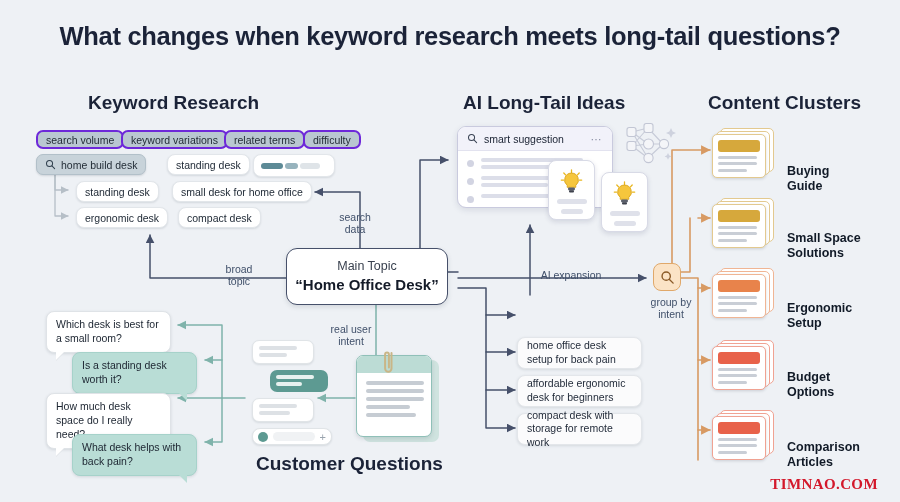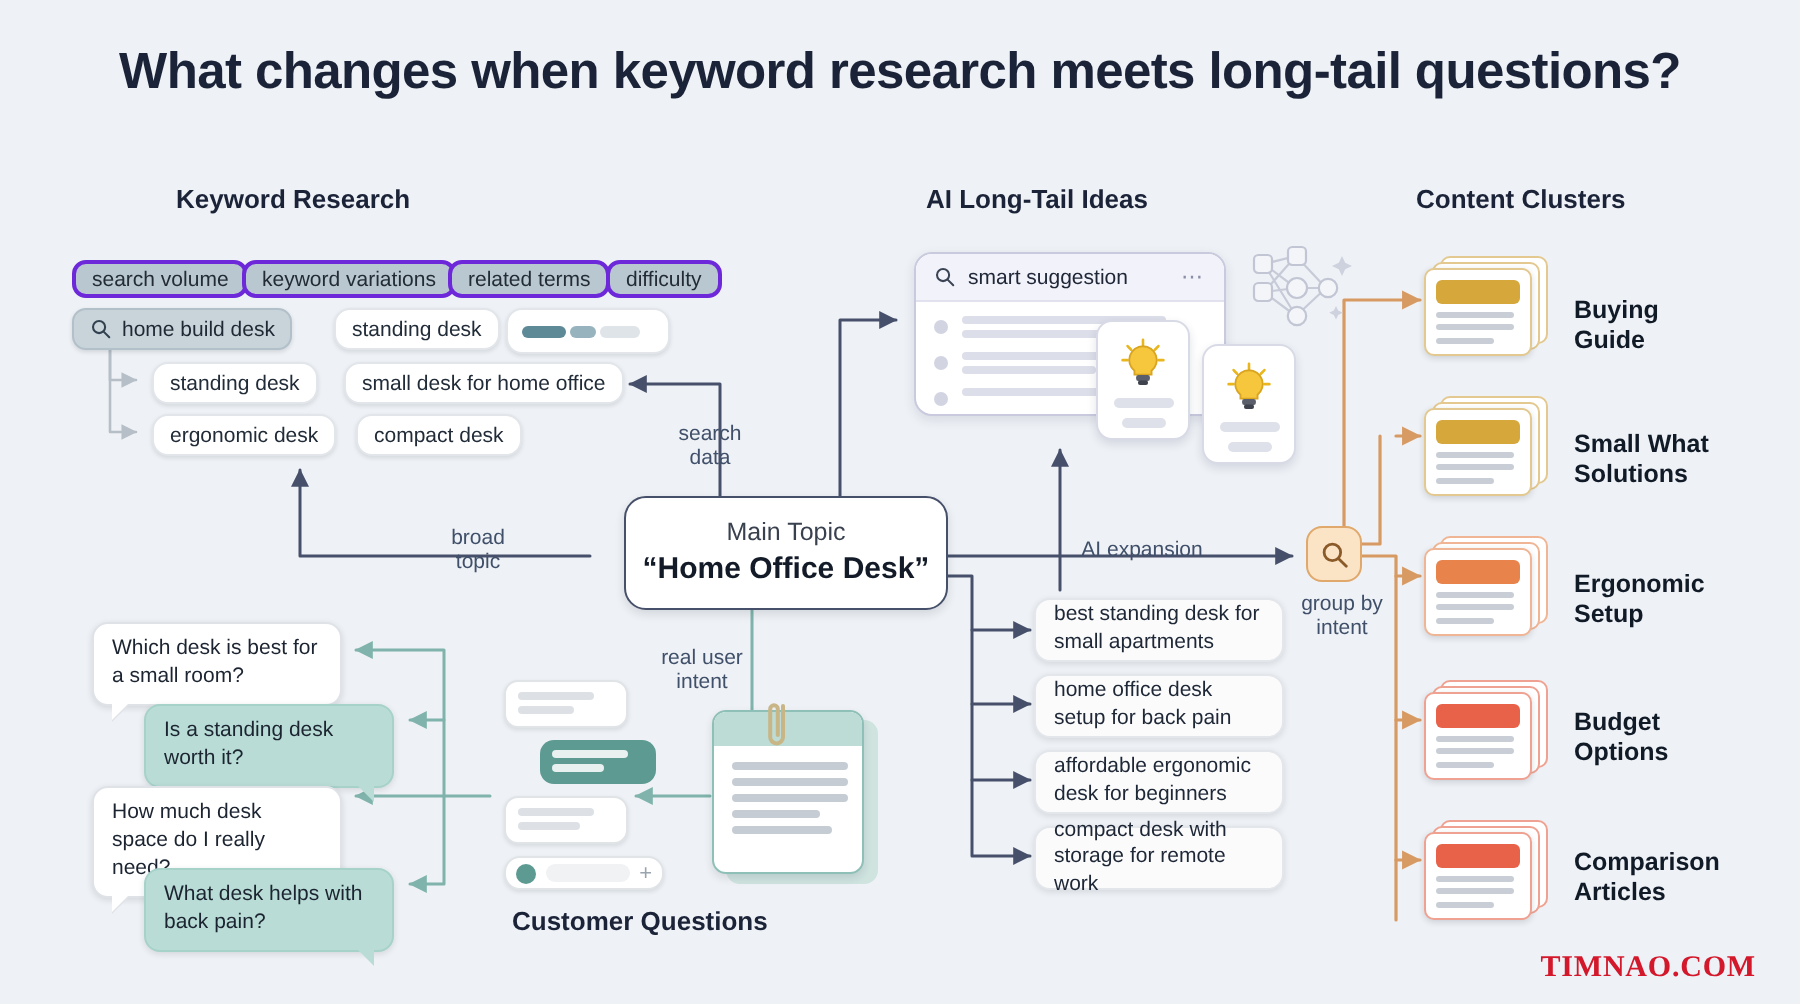--- a/index.html
+++ b/index.html
@@ -14,21 +14,21 @@
 
   
   #wires{position:absolute;left:0;top:0;width:900px;height:502px;pointer-events:none;}
 
   
   .title{
     position:absolute;left:0;top:22px;width:900px;text-align:center;
     font-size:25.5px;font-weight:bold;letter-spacing:-.3px;color:#1b2338;
   }
   .section-h{
-    position:absolute;font-size:13px;font-weight:bold;color:#1b2338;
+    position:absolute;font-size:19px;font-weight:bold;color:#1b2338;
     white-space:nowrap;
   }
   .wire-label{
     position:absolute;font-size:10.5px;color:#40506a;line-height:1.18;
     text-align:center;white-space:pre-line;
   }
   .watermark{
     position:absolute;right:22px;bottom:9px;
     font-family:"Liberation Serif", serif;font-weight:bold;
     font-size:15px;color:#d3182b;letter-spacing:.4px;
@@ -123,21 +123,21 @@
 
   
   .cluster{position:absolute;}
   .cl-card{position:absolute;box-sizing:border-box;border-radius:5px;background:#fff;}
   .cl-top{position:absolute;box-sizing:border-box;background:#fff;border-radius:5px;
     box-shadow:0 1px 3px rgba(40,55,70,.18);padding:5px;}
   .cl-head{height:12px;border-radius:3px;}
   .cl-line{height:3px;border-radius:2px;background:#c9ced6;margin-top:3.5px;}
   .cluster-label{
     position:absolute;font-size:12.5px;font-weight:bold;color:#111a27;
-    line-height:1.22;white-space:pre-line;
+    line-height:1.22;white-space:pre-line;margin-top:16px;
   }
 
   
   .cm-bubble{position:absolute;box-sizing:border-box;border-radius:7px;padding:5px 6px;}
   .cm-bubble.w{background:#fff;border:1px solid #e0e4e7;box-shadow:0 1px 2px rgba(40,55,70,.12);}
   .cm-bubble.t{background:#5d9a92;}
   .cm-line{height:3.5px;border-radius:2px;margin-bottom:3.5px;}
   .cm-input{
     position:absolute;box-sizing:border-box;background:#fff;border:1px solid #e0e4e7;
     border-radius:8px;display:flex;align-items:center;padding:0 5px;gap:5px;
@@ -243,21 +243,21 @@
     <i style="width:22px;background:#5d8a96;"></i>
     <i style="width:13px;background:#97b3bd;"></i>
     <i style="width:20px;background:#dfe4e8;"></i>
   </div>
 
   <div class="chip white" style="left:76px;top:181px;">standing desk</div>
   <div class="chip white" style="left:76px;top:207px;">ergonomic desk</div>
   <div class="chip white" style="left:172px;top:181px;">small desk for home office</div>
   <div class="chip white" style="left:178px;top:207px;">compact desk</div>
 
-  <div class="main-topic" style="left:312px;top:248px;width:162px;height:57px;">
+  <div class="main-topic" style="left:286px;top:248px;width:162px;height:57px;">
     <div class="mt-small">Main Topic</div>
     <div class="mt-big">“Home Office Desk”</div>
   </div>
 
   <div class="wire-label" style="left:212px;top:263px;width:54px;">broad
 topic</div>
   <div class="wire-label" style="left:328px;top:211px;width:54px;">search
 data</div>
   <div class="wire-label" style="left:320px;top:323px;width:62px;">real user
 intent</div>
@@ -336,21 +336,20 @@
         <path d="M13,2 L13,5 M4.7,5.4 L6.6,7.4 M21.3,5.4 L19.4,7.4 M2,13 L4.6,13 M24,13 L21.4,13"></path>
       </g>
       <path d="M13,5.5 a7.4,7.4 0 0 1 4.6,13.2 v2.1 h-9.2 v-2.1 A7.4,7.4 0 0 1 13,5.5 z" fill="#f6c63c" stroke="#d9a520" stroke-width="1"></path>
       <rect x="9.3" y="21" width="7.4" height="3.2" rx="1.2" fill="#5a5f6b"></rect>
       <rect x="10.3" y="24" width="5.4" height="2.4" rx="1.1" fill="#3f434d"></rect>
     </svg>
     <div class="ln" style="width:30px;"></div>
     <div class="ln" style="width:22px;"></div>
   </div>
 
-  <div class="idea" style="left:517px;top:299px;width:125px;height:32px;">best standing desk for small apartments</div>
   <div class="idea" style="left:517px;top:337px;width:125px;height:32px;">home office desk setup for back pain</div>
   <div class="idea" style="left:517px;top:375px;width:125px;height:32px;">affordable ergonomic desk for beginners</div>
   <div class="idea" style="left:517px;top:413px;width:125px;height:32px;">compact desk with storage for remote work</div>
 
   <div class="group-node" style="left:653px;top:263px;width:28px;height:28px;">
     <svg style="width:15px;height:15px;" viewBox="0 0 16 16">
       <circle cx="6.6" cy="6.6" r="4.4" fill="none" stroke="#8a5a28" stroke-width="1.5"></circle>
       <path d="M10.1,10.1 L14,14" stroke="#8a5a28" stroke-width="1.5" stroke-linecap="round"></path>
     </svg>
   </div>
@@ -371,21 +370,21 @@
   <div class="cluster" style="left:712px;top:198px;">
     <div class="cl-card" style="left:8px;top:0;width:54px;height:44px;border:1px solid #e3c98f;"></div>
     <div class="cl-card" style="left:4px;top:3px;width:54px;height:44px;border:1px solid #e3c98f;"></div>
     <div class="cl-top" style="left:0;top:6px;width:54px;height:44px;border:1px solid #e3c98f;">
       <div class="cl-head" style="background:#d6a83c;"></div>
       <div class="cl-line" style="width:92%"></div>
       <div class="cl-line" style="width:92%"></div>
       <div class="cl-line" style="width:70%"></div>
     </div>
   </div>
-  <div class="cluster-label" style="left:787px;top:215px;">Small What
+  <div class="cluster-label" style="left:787px;top:215px;">Small Space
 Solutions</div>
 
   <div class="cluster" style="left:712px;top:268px;">
     <div class="cl-card" style="left:8px;top:0;width:54px;height:44px;border:1px solid #f0b594;"></div>
     <div class="cl-card" style="left:4px;top:3px;width:54px;height:44px;border:1px solid #f0b594;"></div>
     <div class="cl-top" style="left:0;top:6px;width:54px;height:44px;border:1px solid #f0b594;">
       <div class="cl-head" style="background:#e8834b;"></div>
       <div class="cl-line" style="width:92%"></div>
       <div class="cl-line" style="width:92%"></div>
       <div class="cl-line" style="width:70%"></div>

